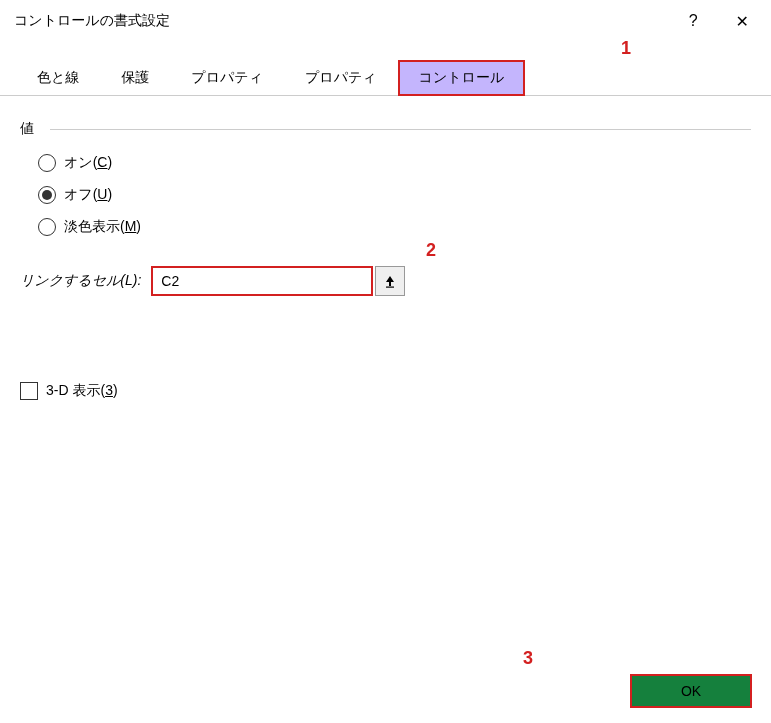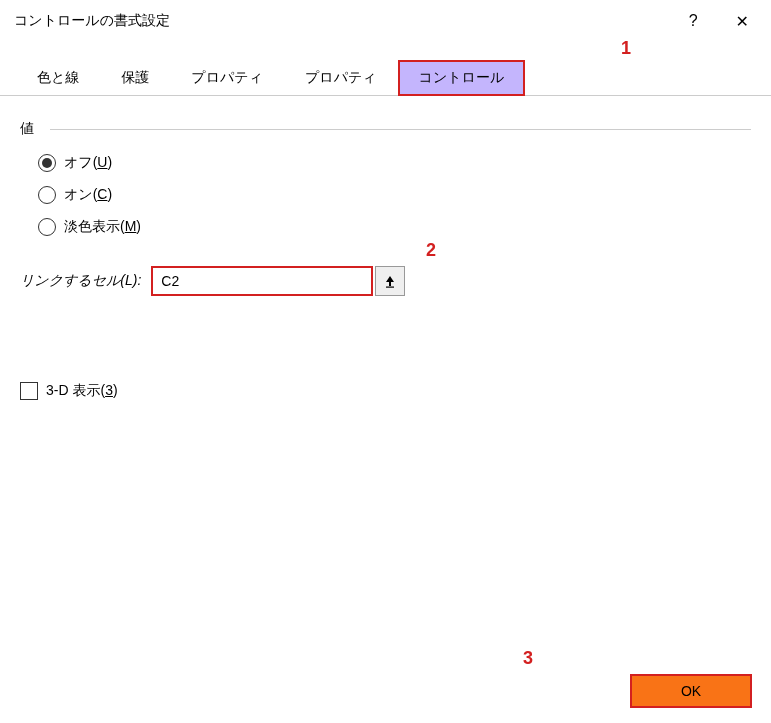--- a/index.html
+++ b/index.html
@@ -187,21 +187,21 @@
       position: absolute;
       bottom: 16px;
       right: 20px;
       display: flex;
       gap: 10px;
     }
     .footer-button {
       width: 120px;
       height: 32px;
       border: 1px solid #999;
-      background: #f97316;
+      background: #15803d;
       font-size: 14px;
       cursor: pointer;
       font-family: inherit;
     }
     .footer-button.highlighted {
       outline: 2px solid #d32020;
       outline-offset: -1px;
     }
     .callout-3 {
       position: absolute;
@@ -232,26 +232,26 @@
   <div class="callout-1">1</div>
 </div>
 
 <div class="content">
   <div class="group-line">
     <span class="group-label">値</span>
   </div>
 
   <div class="radio-group">
     <div class="radio-item">
+      <div class="radio-circle"></div>
+      <span class="radio-label"><span>オン(</span><span class="ul">C</span><span>)</span></span>
+    </div>
+    <div class="radio-item">
       <div class="radio-circle checked"></div>
       <span class="radio-label"><span>オフ(</span><span class="ul">U</span><span>)</span></span>
-    </div>
-    <div class="radio-item">
-      <div class="radio-circle"></div>
-      <span class="radio-label"><span>オン(</span><span class="ul">C</span><span>)</span></span>
     </div>
     <div class="radio-item">
       <div class="radio-circle"></div>
       <span class="radio-label"><span>淡色表示(</span><span class="ul">M</span><span>)</span></span>
     </div>
   </div>
 
   <div class="link-row">
     <div class="callout-2">2</div>
     <span class="link-label"><span>リンクするセル(</span><span class="ul">L</span><span>):</span></span>

